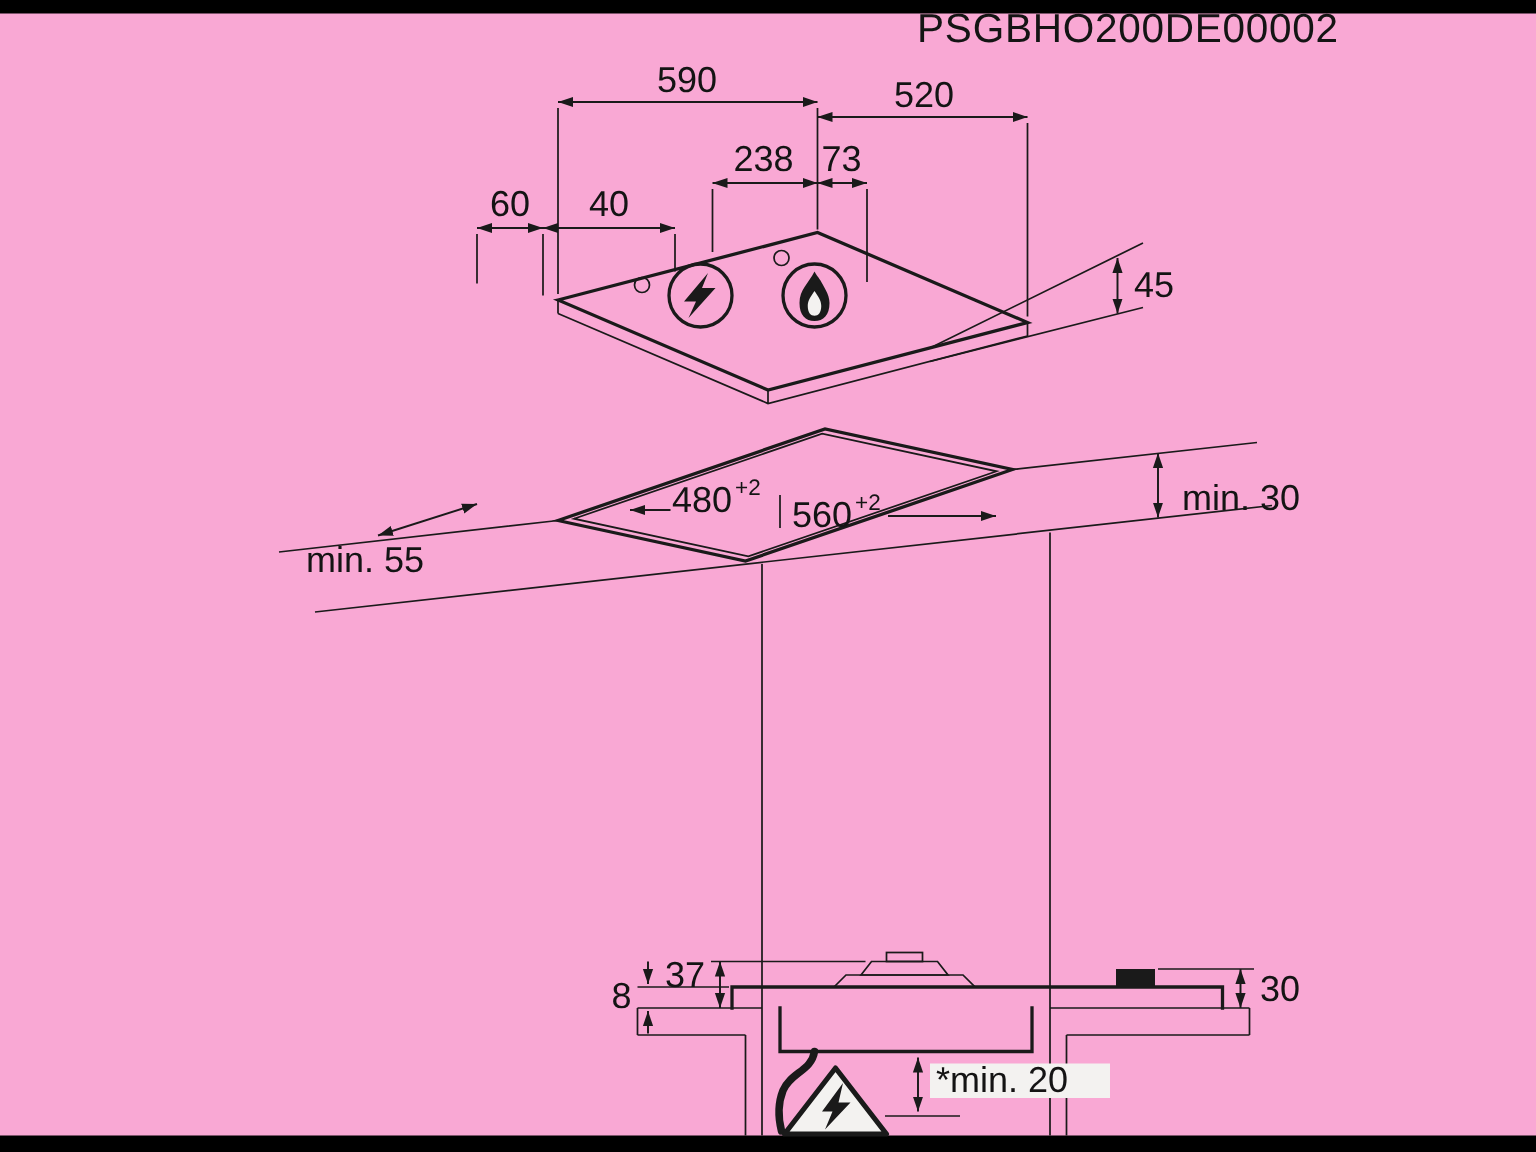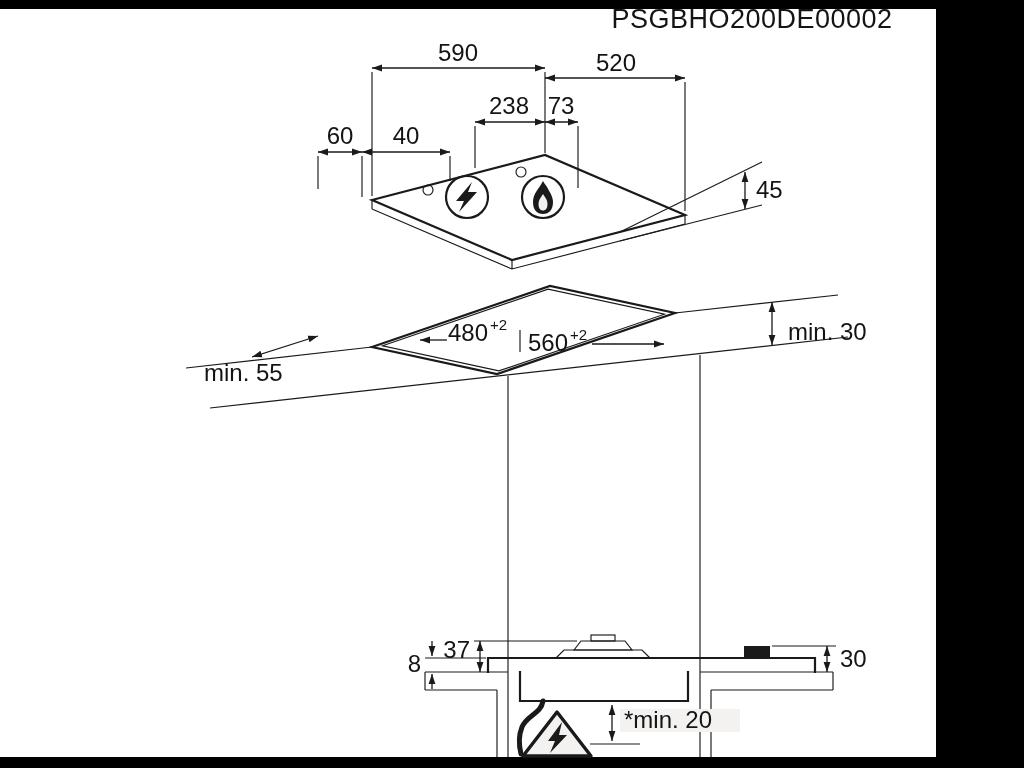--- a/index.html
+++ b/index.html
@@ -1,17 +1,17 @@
 <!DOCTYPE html>
 <html><head>
 <meta charset="utf-8">
 <style>
   html,body{margin:0;padding:0;background:#000;}
   body{width:1024px;height:768px;overflow:hidden;}
-  .page{position:relative;width:936px;height:768px;background:#ffffff;font-family:"Liberation Sans",sans-serif;}
+  .page{position:relative;width:1024px;height:768px;background:#f9a8d4;font-family:"Liberation Sans",sans-serif;}
   svg{display:block}
   .out{fill:none;stroke:#1a1a1a;stroke-width:2.2;stroke-linejoin:miter;stroke-linecap:square}
   .thin{fill:none;stroke:#1a1a1a;stroke-width:1.15}
   .dim{fill:none;stroke:#1a1a1a;stroke-width:1.3}
   .thick{fill:none;stroke:#1a1a1a;stroke-width:5;stroke-linecap:round}
   .tri{fill:#f3f2f0;stroke:#1a1a1a;stroke-width:3.4;stroke-linejoin:round}
   text{fill:#141414}
   .t{font-size:24px}
   .sup{font-size:15px}
   .pn{font-size:27px;letter-spacing:0.5px}

